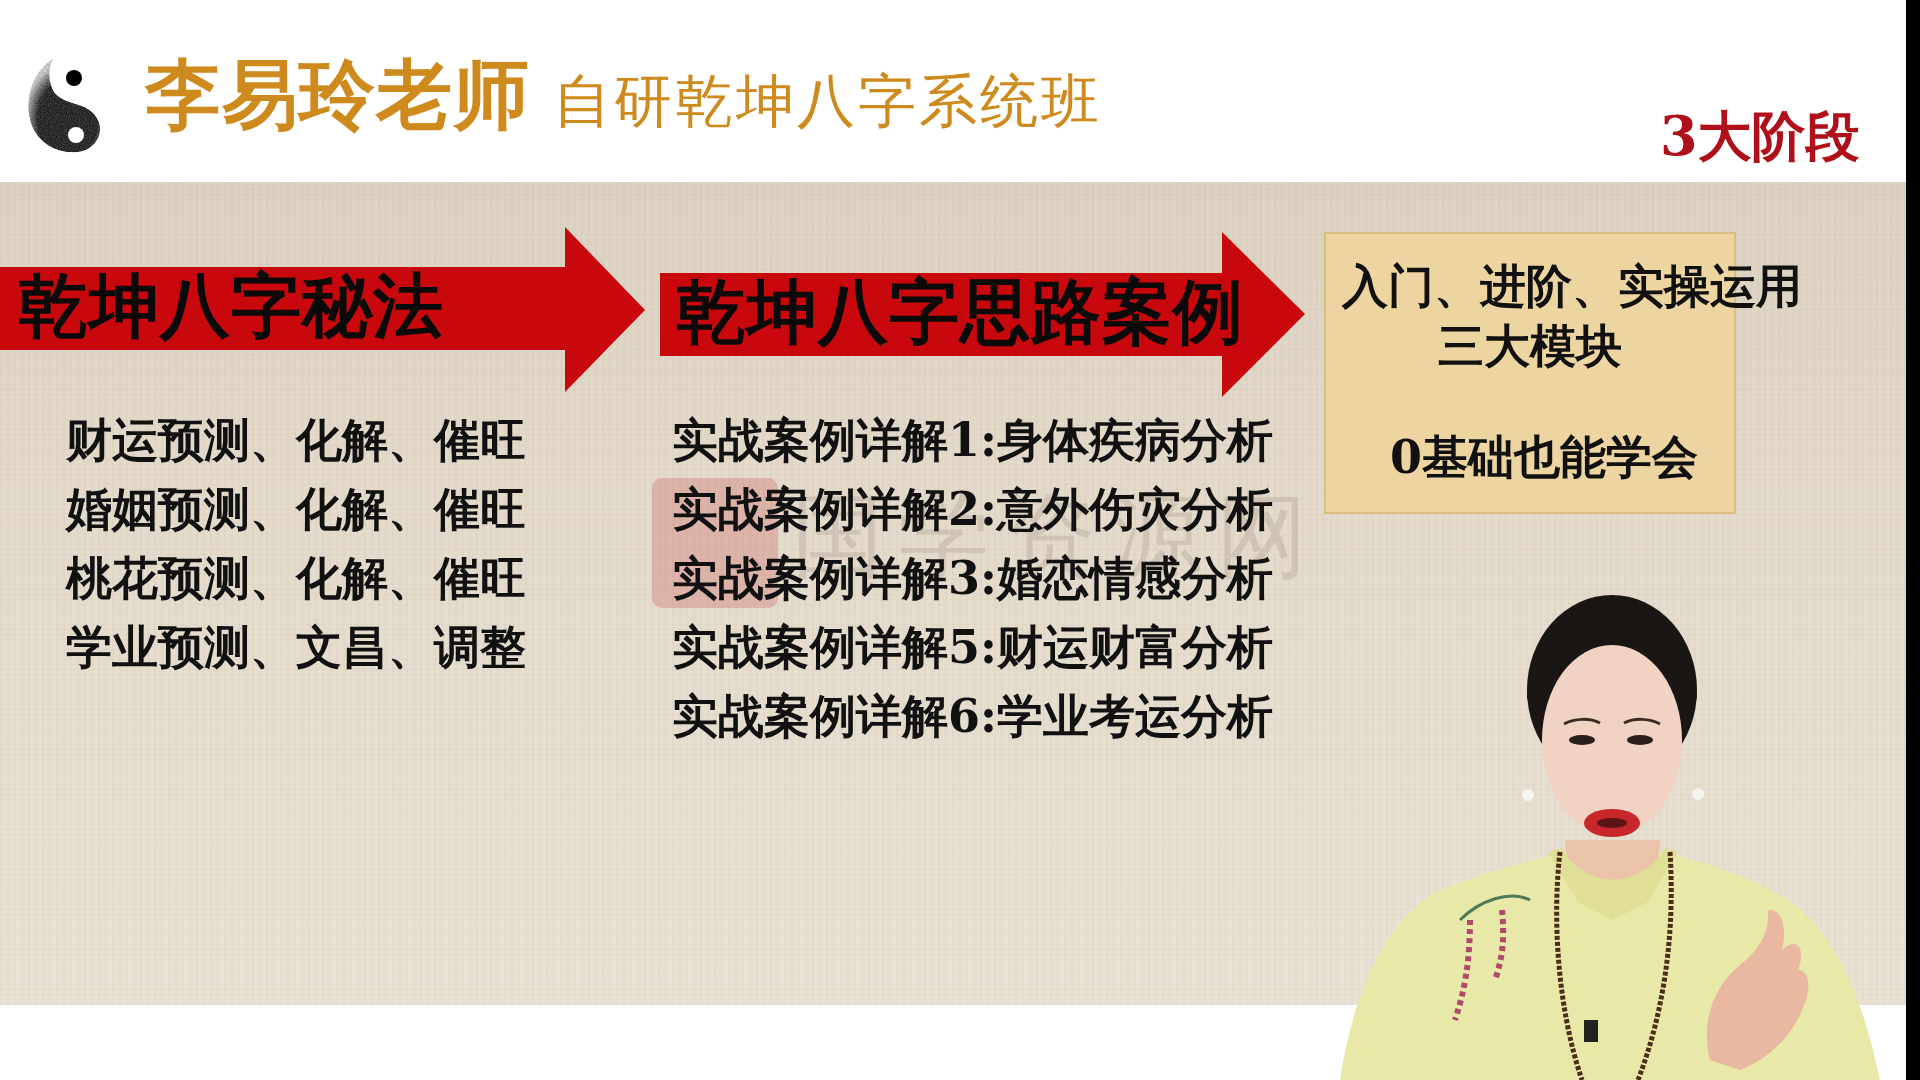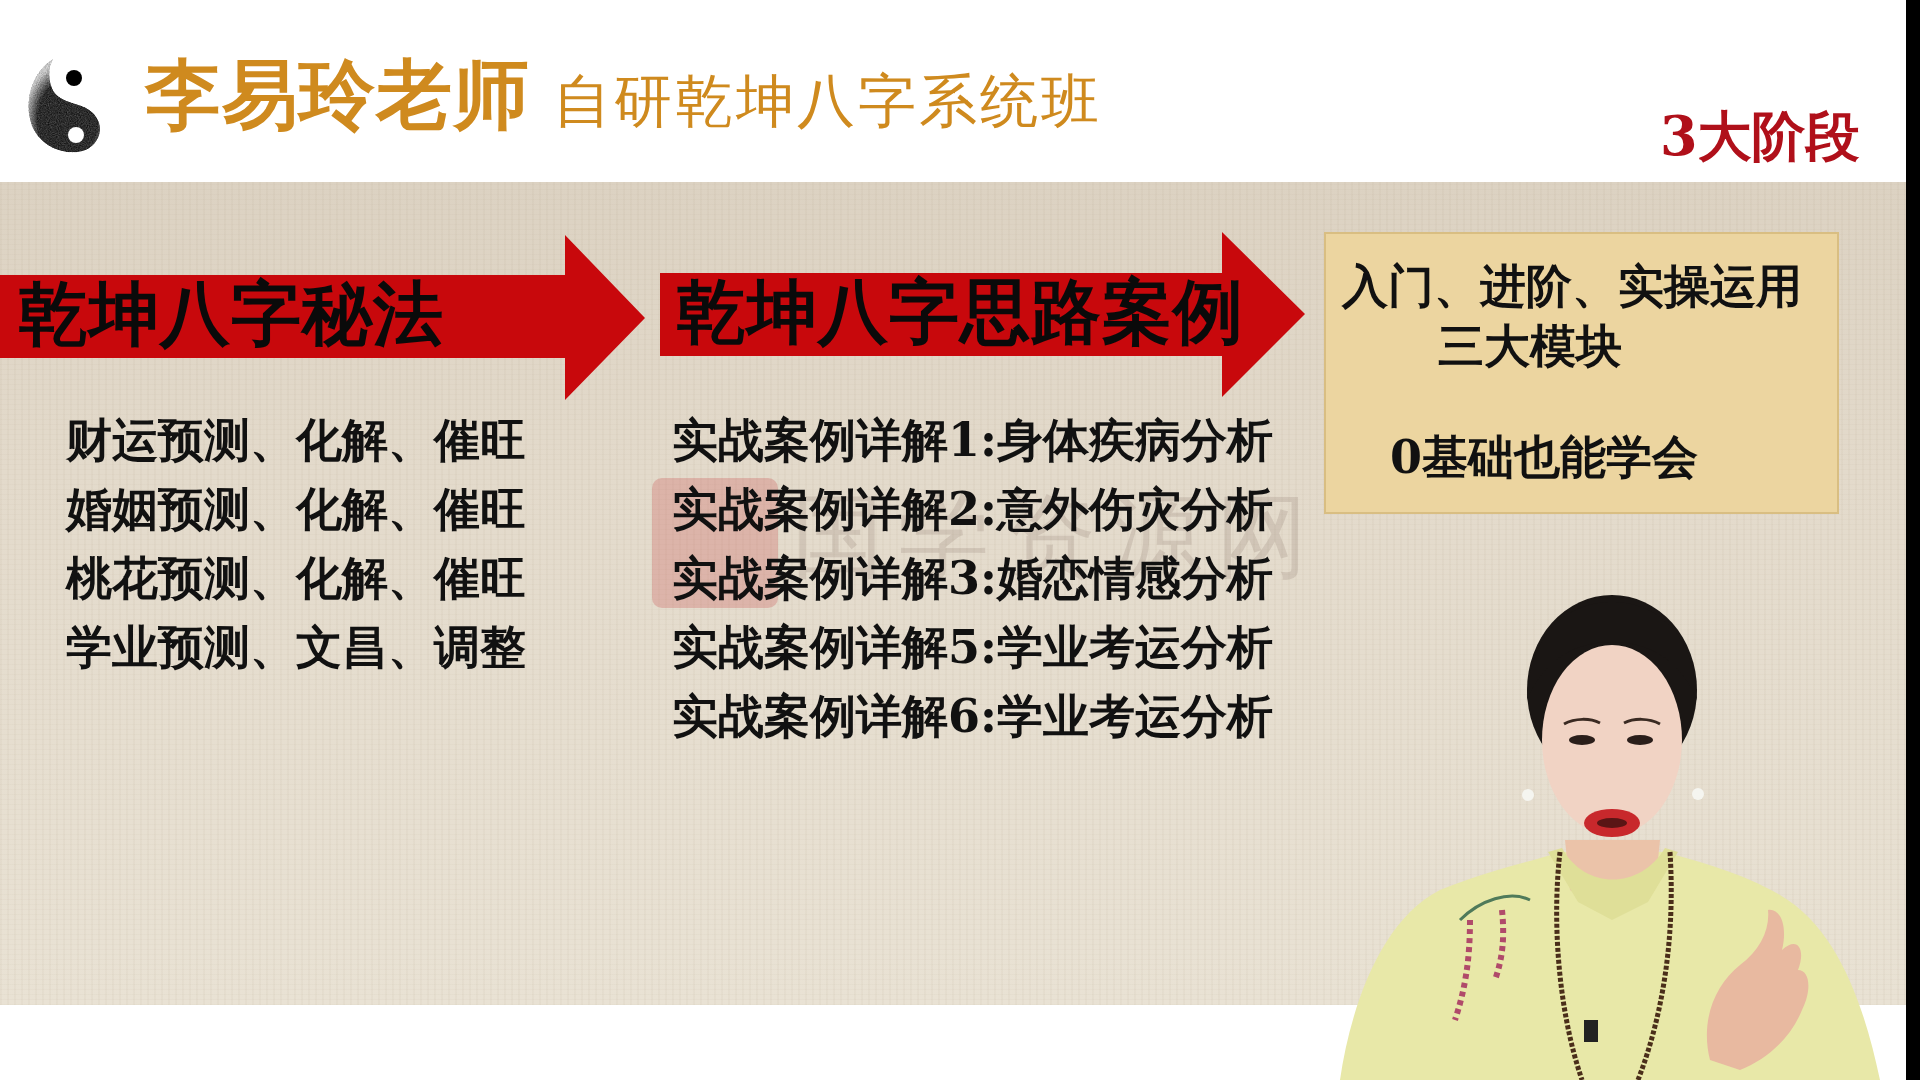--- a/index.html
+++ b/index.html
@@ -36,21 +36,21 @@
     .arrow svg { position: absolute; left: 0; top: 0; }
     .arrow-label {
       position: absolute; font-size: 70px; font-weight: bold; color: #0a0a0a;
       line-height: 84px; white-space: nowrap; letter-spacing: 1px;
     }
     .list { position: absolute; }
     .list-item {
       font-size: 46px; font-weight: bold; color: #111111; line-height: 69px; white-space: nowrap;
     }
     .info-box {
-      position: absolute; left: 1324px; top: 232px; width: 515px; height: 282px;
+      position: absolute; left: 1324px; top: 232px; width: 412px; height: 282px;
       background: #ECD5A0; border: 2px solid #D9BE82; box-sizing: border-box;
     }
     .info-line { position: absolute; font-size: 46px; font-weight: bold; color: #111; white-space: nowrap; line-height: 56px; }
     .watermark { position: absolute; left: 652px; top: 478px; width: 640px; height: 132px; pointer-events: none; }
     .wm-seal {
       position: absolute; left: 0; top: 0; width: 126px; height: 130px;
       background: rgba(200,80,80,0.28); border-radius: 10px;
     }
     .wm-text {
       position: absolute; left: 140px; top: 4px; font-size: 92px; color: rgba(120,100,90,0.18);
@@ -86,21 +86,21 @@
   <div class="stage-label">3大阶段</div>
 </div>
 
 <div class="paper"></div>
 
 <div class="watermark">
   <div class="wm-seal"></div>
   <div class="wm-text">国学资源网</div>
 </div>
 
-<div class="arrow" style="left:0; top:232px; width:650px; height:170px;">
+<div class="arrow" style="left:0; top:224px; width:650px; height:170px;">
   <svg width="650" height="170" viewBox="0 0 650 170">
     <polygon points="0,43 565,43 565,3 645,86 565,168 565,126 0,126" fill="#C8080C"></polygon>
   </svg>
   <div class="arrow-label" style="left:18px; top:40px;">乾坤八字秘法</div>
 </div>
 
 <div class="arrow" style="left:660px; top:230px; width:650px; height:170px;">
   <svg width="650" height="170" viewBox="0 0 650 170">
     <polygon points="0,43 562,43 562,2 645,84 562,167 562,126 0,126" fill="#C8080C"></polygon>
   </svg>
@@ -111,21 +111,21 @@
   <div class="list-item">财运预测、化解、催旺</div>
   <div class="list-item">婚姻预测、化解、催旺</div>
   <div class="list-item">桃花预测、化解、催旺</div>
   <div class="list-item">学业预测、文昌、调整</div>
 </div>
 
 <div class="list" style="left:672px; top:406px;">
   <div class="list-item">实战案例详解1:身体疾病分析</div>
   <div class="list-item">实战案例详解2:意外伤灾分析</div>
   <div class="list-item">实战案例详解3:婚恋情感分析</div>
-  <div class="list-item">实战案例详解5:学业考运分析</div>
+  <div class="list-item">实战案例详解5:财运财富分析</div>
   <div class="list-item">实战案例详解6:学业考运分析</div>
 </div>
 
 <div class="info-box">
   <div class="info-line" style="left:16px; top:24px;">入门、进阶、实操运用</div>
   <div class="info-line" style="left:100px; top:84px;margin-left:12px;">三大模块</div>
   <div class="info-line" style="left:64px; top:195px;">0基础也能学会</div>
 </div>
 
 <div class="presenter">

